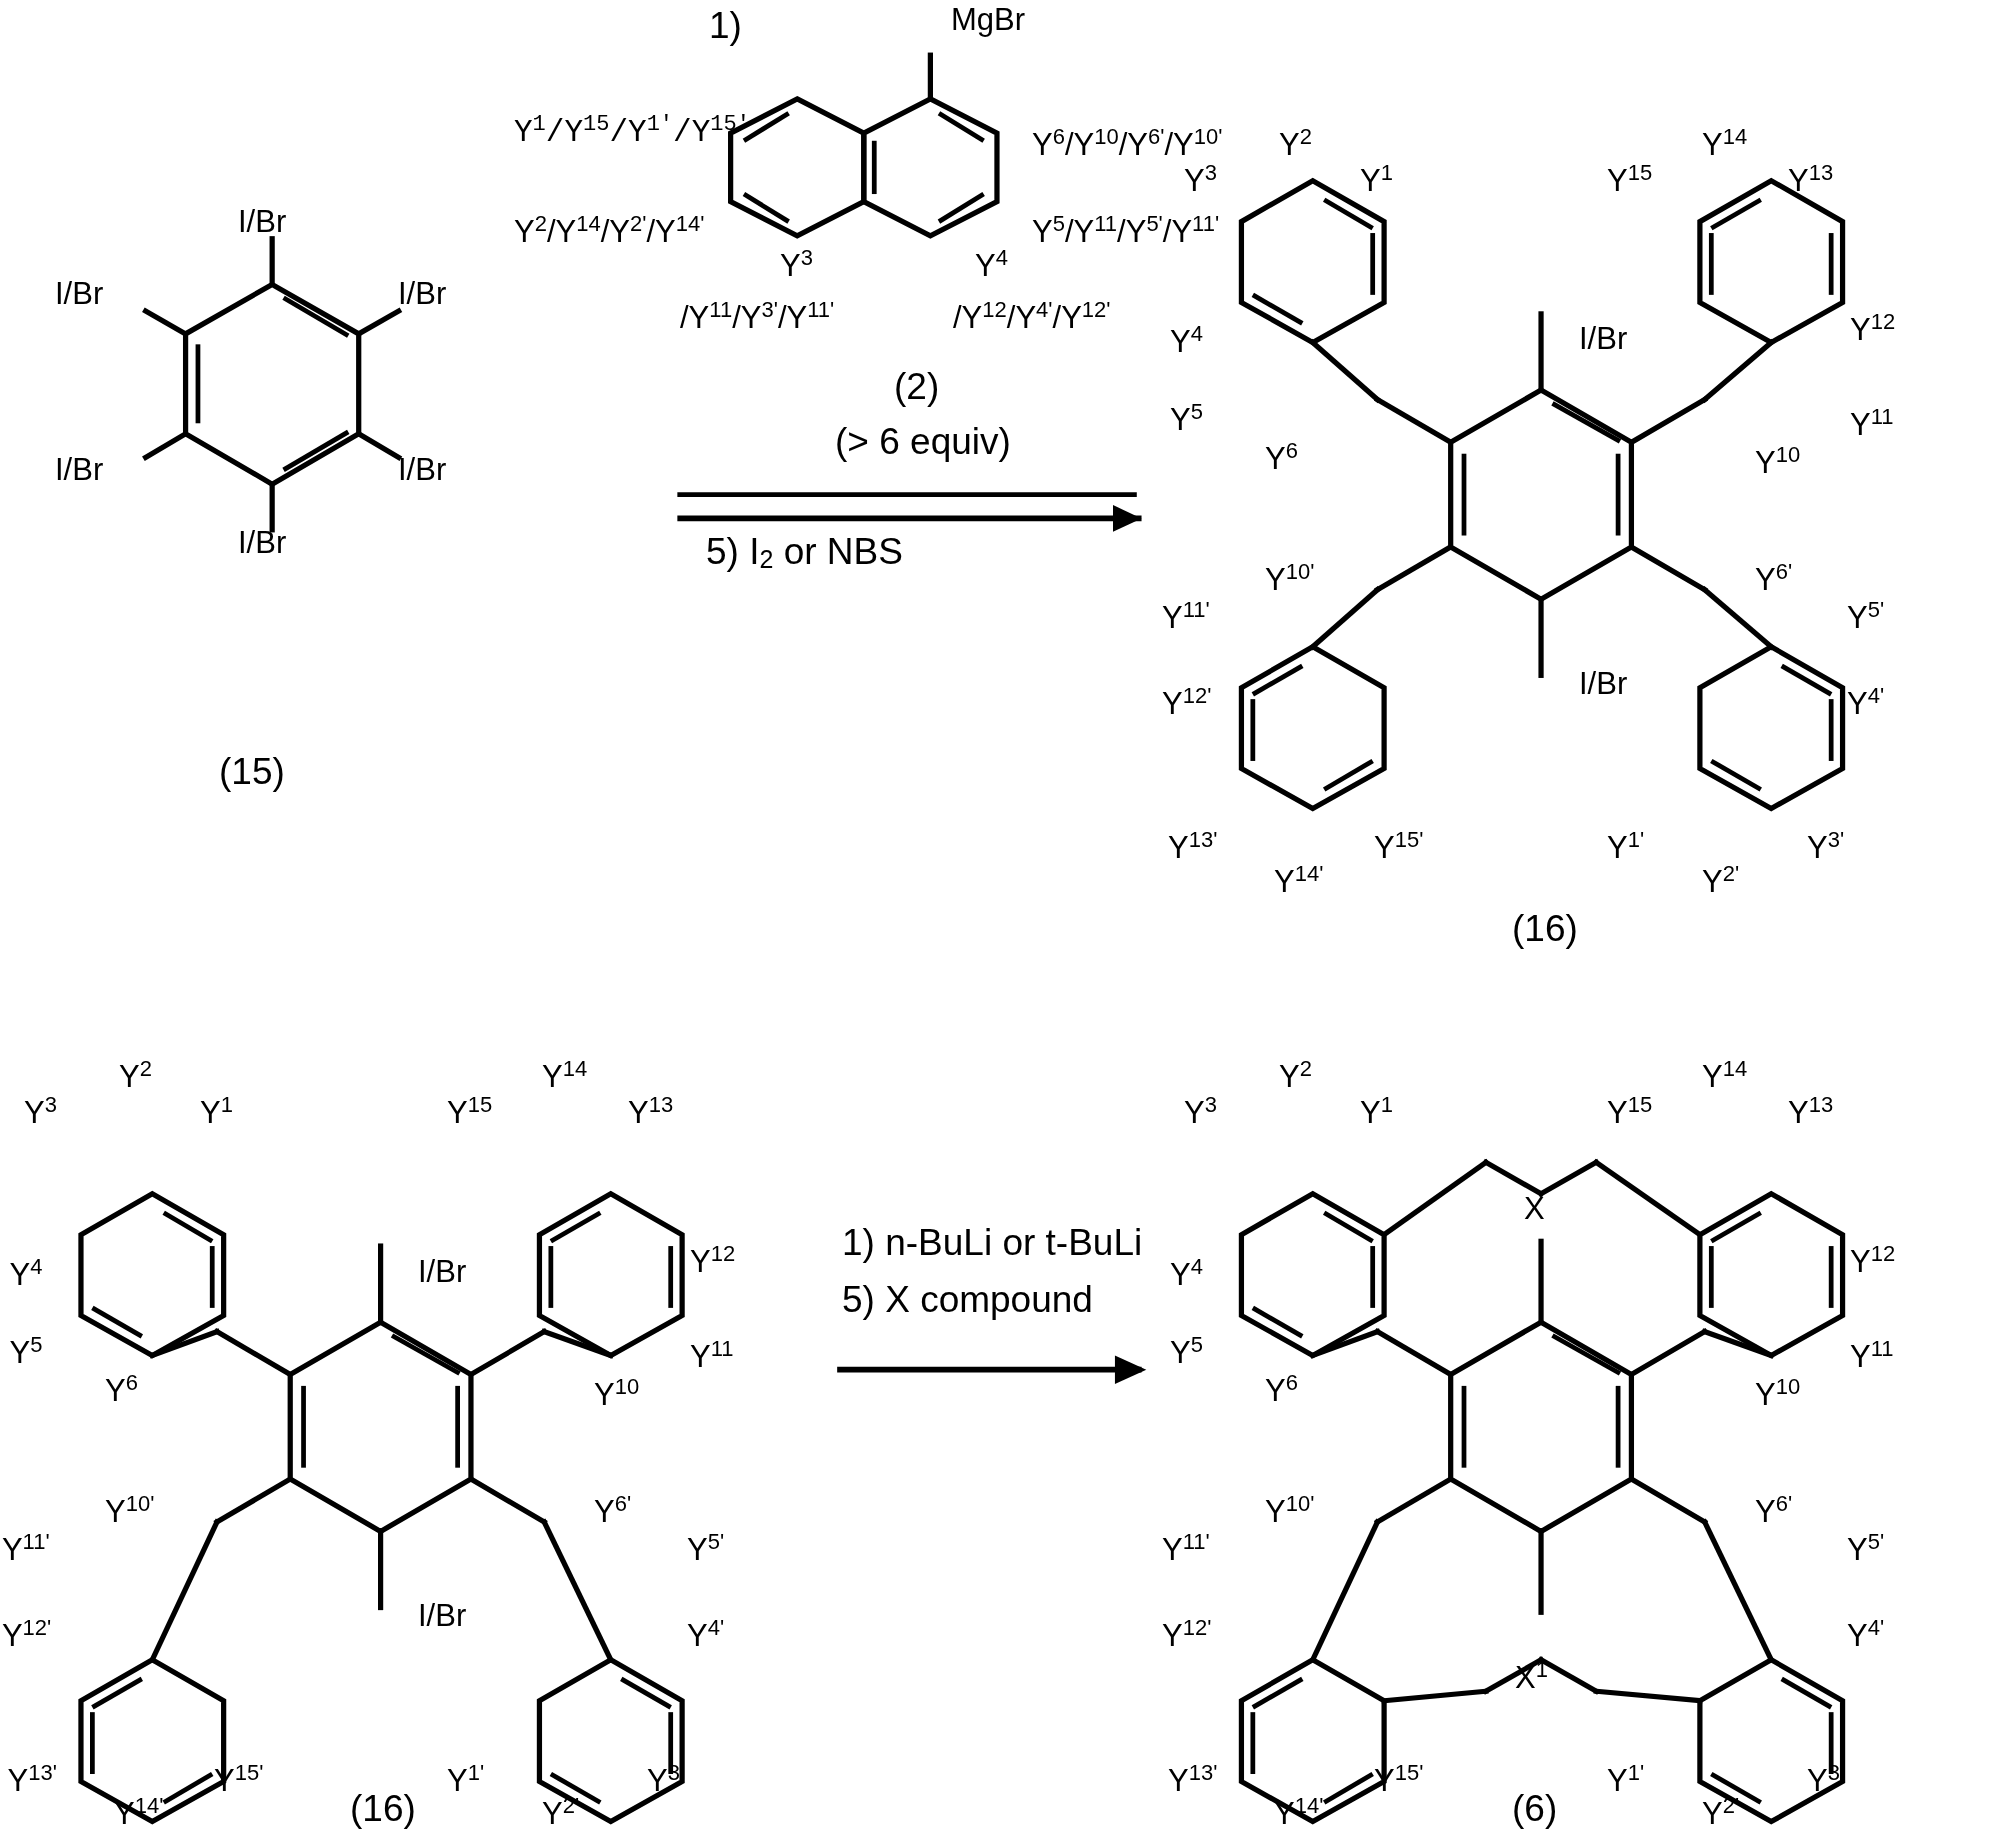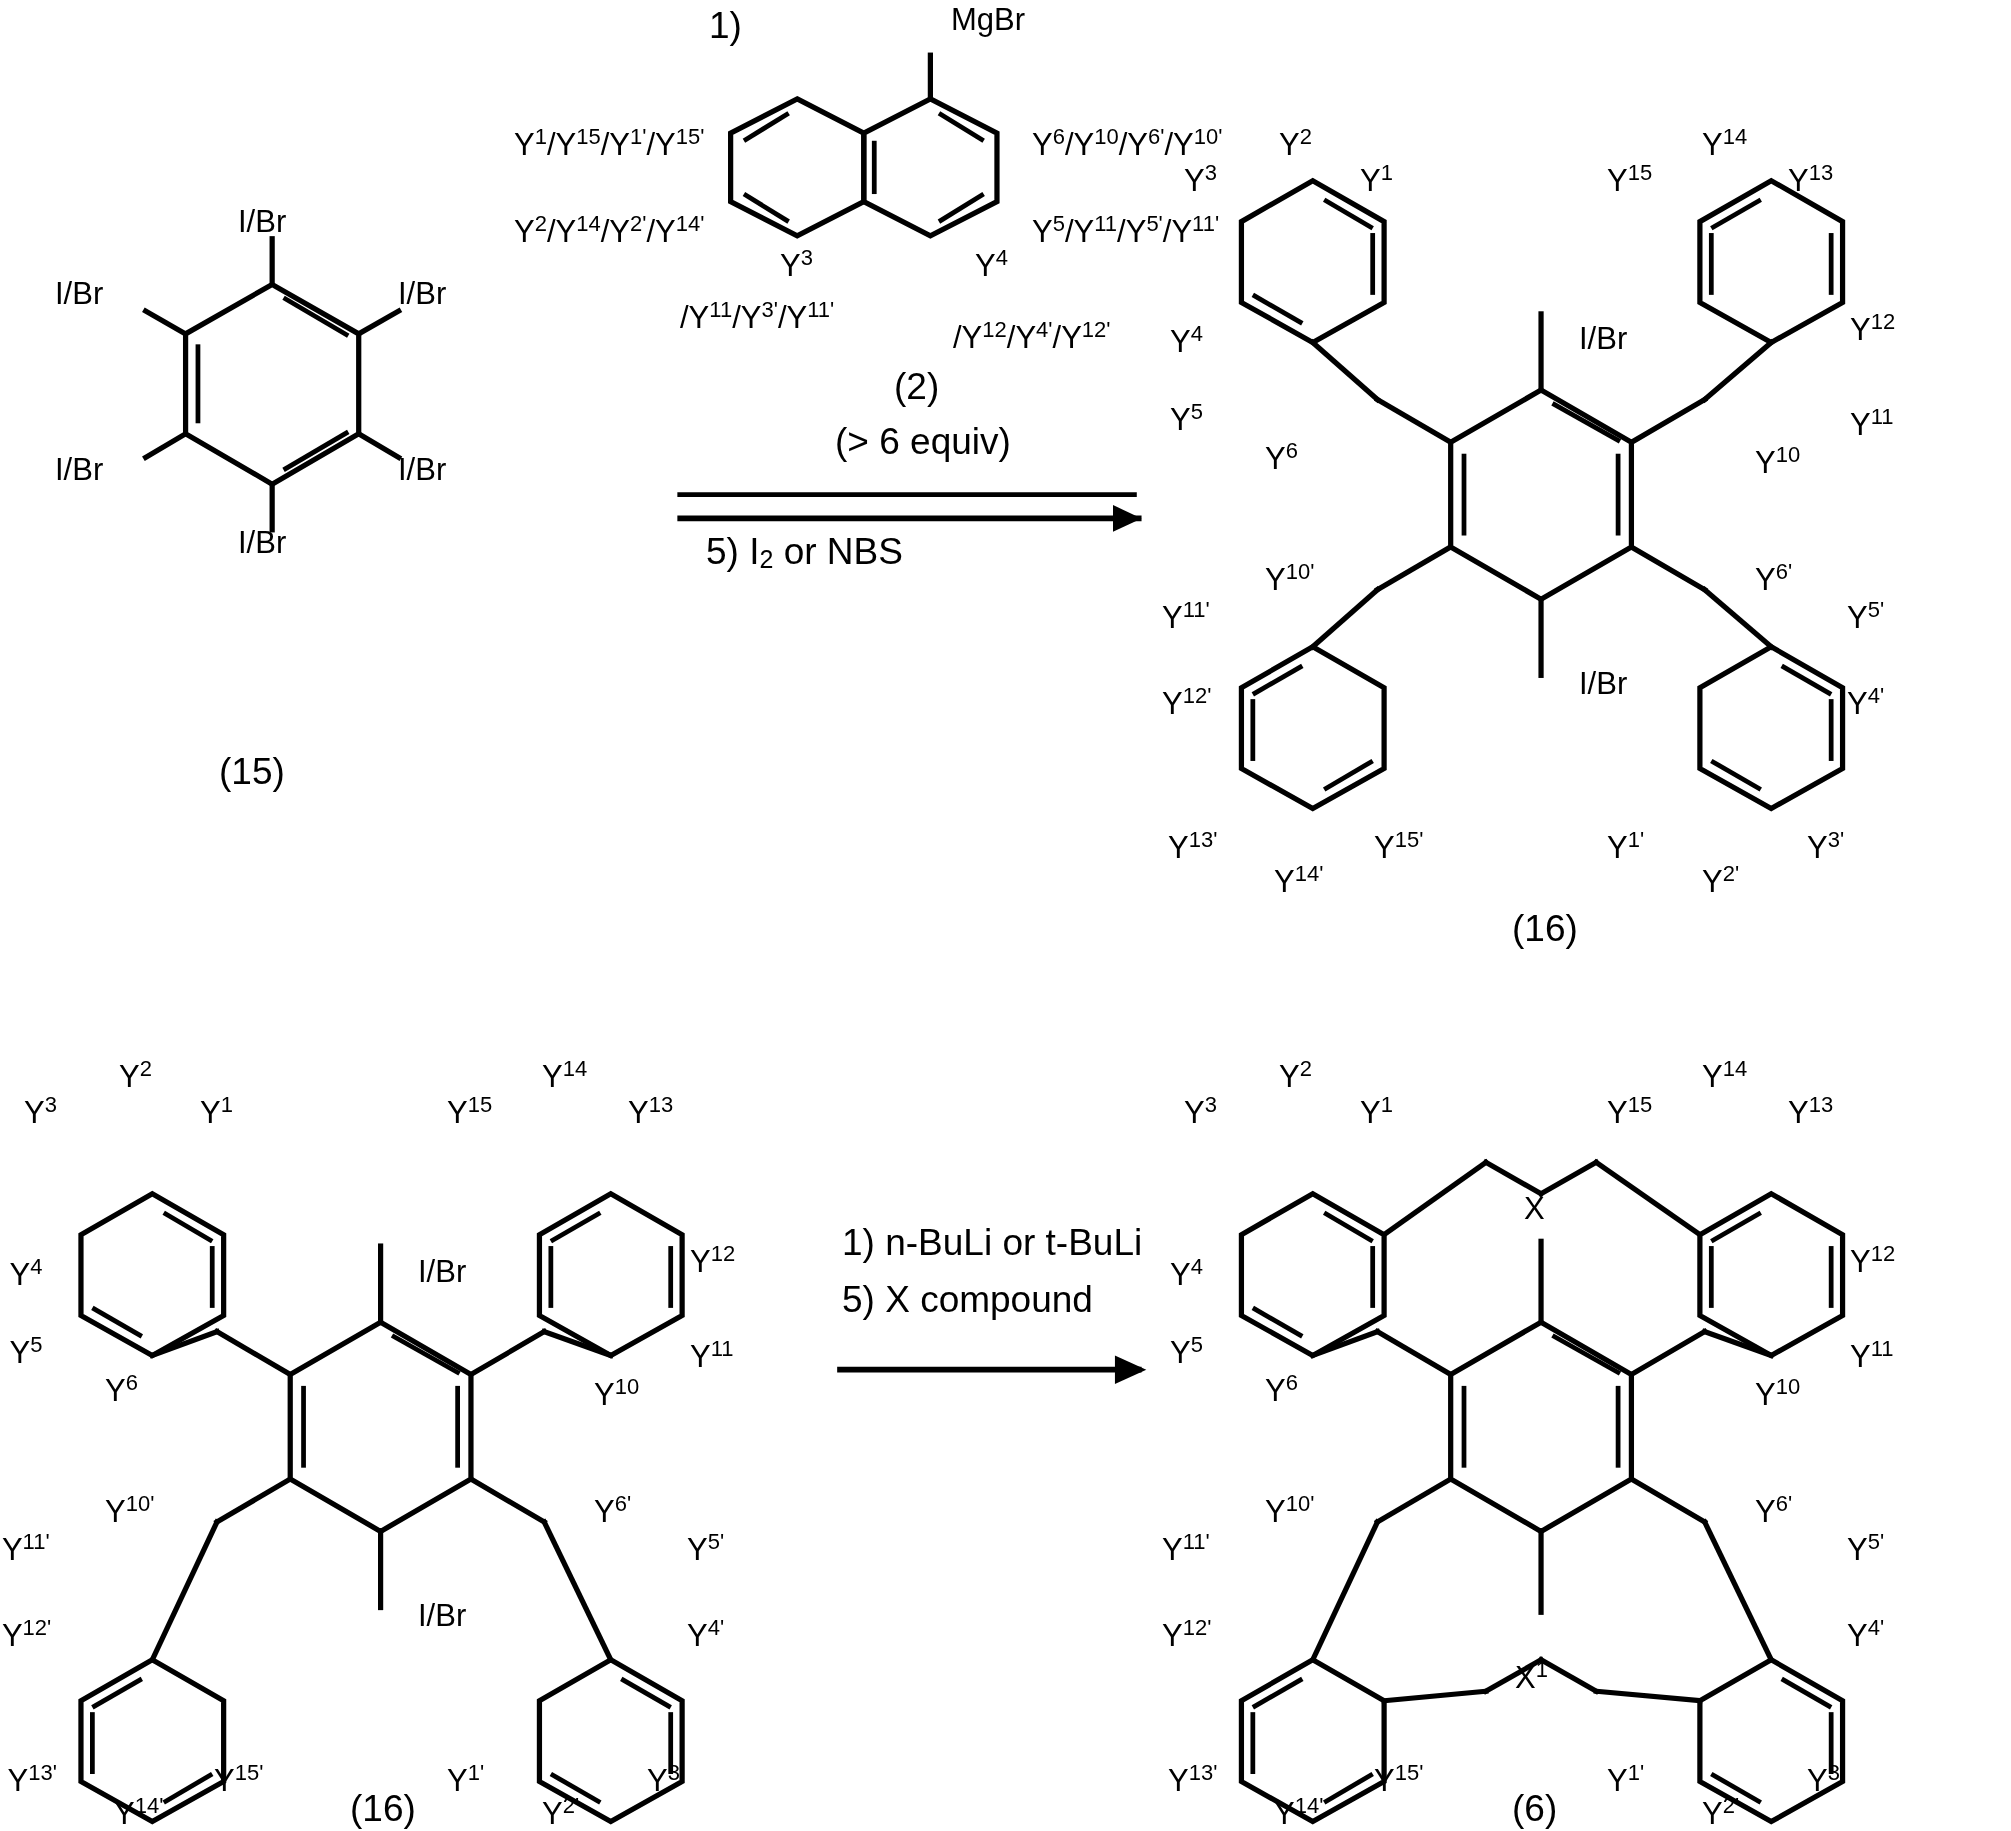--- a/index.html
+++ b/index.html
@@ -197,28 +197,28 @@
 <div style="position:absolute;left:398px;top:276px;"><span class="lbl">I/Br</span></div>
 <div style="position:absolute;left:398px;top:452px;"><span class="lbl">I/Br</span></div>
 <div style="position:absolute;left:238px;top:525px;"><span class="lbl">I/Br</span></div>
 <div style="position:absolute;left:55px;top:452px;"><span class="lbl">I/Br</span></div>
 <div style="position:absolute;left:55px;top:276px;"><span class="lbl">I/Br</span></div>
 <div style="position:absolute;left:219px;top:751px;"><span class="cmpd">(15)</span></div>
 
 <div style="position:absolute;left:709px;top:4.8px;"><span class="cond">1)</span></div>
 <div style="position:absolute;left:951px;top:1.9px;"><span class="lbl">MgBr</span></div>
 
-<div style="position:absolute;left:514px;top:124px;white-space:nowrap;"><span class="lbl">Y<sup class="sup">1</sup>/Y<sup class="sup">15</sup>/Y<sup class="sup">1'</sup>/Y<sup class="sup">15'</sup></span></div>
+<div style="position:absolute;left:514px;top:112px;white-space:nowrap;font-family:Liberation Mono, monospace;"><span class="lbl">Y<sup class="sup">1</sup>/Y<sup class="sup">15</sup>/Y<sup class="sup">1'</sup>/Y<sup class="sup">15'</sup></span></div>
 <div style="position:absolute;left:514px;top:211px;white-space:nowrap;"><span class="lbl">Y<sup class="sup">2</sup>/Y<sup class="sup">14</sup>/Y<sup class="sup">2'</sup>/Y<sup class="sup">14'</sup></span></div>
 <div style="position:absolute;left:1032px;top:124px;white-space:nowrap;"><span class="lbl">Y<sup class="sup">6</sup>/Y<sup class="sup">10</sup>/Y<sup class="sup">6'</sup>/Y<sup class="sup">10'</sup></span></div>
 <div style="position:absolute;left:1032px;top:211px;white-space:nowrap;"><span class="lbl">Y<sup class="sup">5</sup>/Y<sup class="sup">11</sup>/Y<sup class="sup">5'</sup>/Y<sup class="sup">11'</sup></span></div>
 <div style="position:absolute;left:780px;top:245px;"><span class="lbl">Y<sup class="sup">3</sup></span></div>
 <div style="position:absolute;left:975px;top:245px;"><span class="lbl">Y<sup class="sup">4</sup></span></div>
 <div style="position:absolute;left:680px;top:297px;white-space:nowrap;"><span class="lbl">/Y<sup class="sup">11</sup>/Y<sup class="sup">3'</sup>/Y<sup class="sup">11'</sup></span></div>
-<div style="position:absolute;left:953px;top:297px;white-space:nowrap;margin-top:20px;"><span class="lbl">/Y<sup class="sup">12</sup>/Y<sup class="sup">4'</sup>/Y<sup class="sup">12'</sup></span></div>
+<div style="position:absolute;left:953px;top:297px;white-space:nowrap;"><span class="lbl">/Y<sup class="sup">12</sup>/Y<sup class="sup">4'</sup>/Y<sup class="sup">12'</sup></span></div>
 
 <div style="position:absolute;left:894px;top:366px;"><span class="cmpd">(2)</span></div>
 <div style="position:absolute;left:835px;top:421px;"><span class="cmpd">(&gt; 6 equiv)</span></div>
 <div style="position:absolute;left:706px;top:531px;white-space:nowrap;"><span class="cond">5) I</span><sub style="font-size:25px">2</sub><span class="cond"> or NBS</span></div>
 
 <div style="position:absolute;left:1579px;top:321px;"><span class="lbl">I/Br</span></div>
 <div style="position:absolute;left:1579px;top:666px;"><span class="lbl">I/Br</span></div>
 
 <div style="position:absolute;left:1360px;top:160px;"><span class="lbl">Y<sup class="sup">1</sup></span></div>
 <div style="position:absolute;left:1279px;top:124px;"><span class="lbl">Y<sup class="sup">2</sup></span></div>

